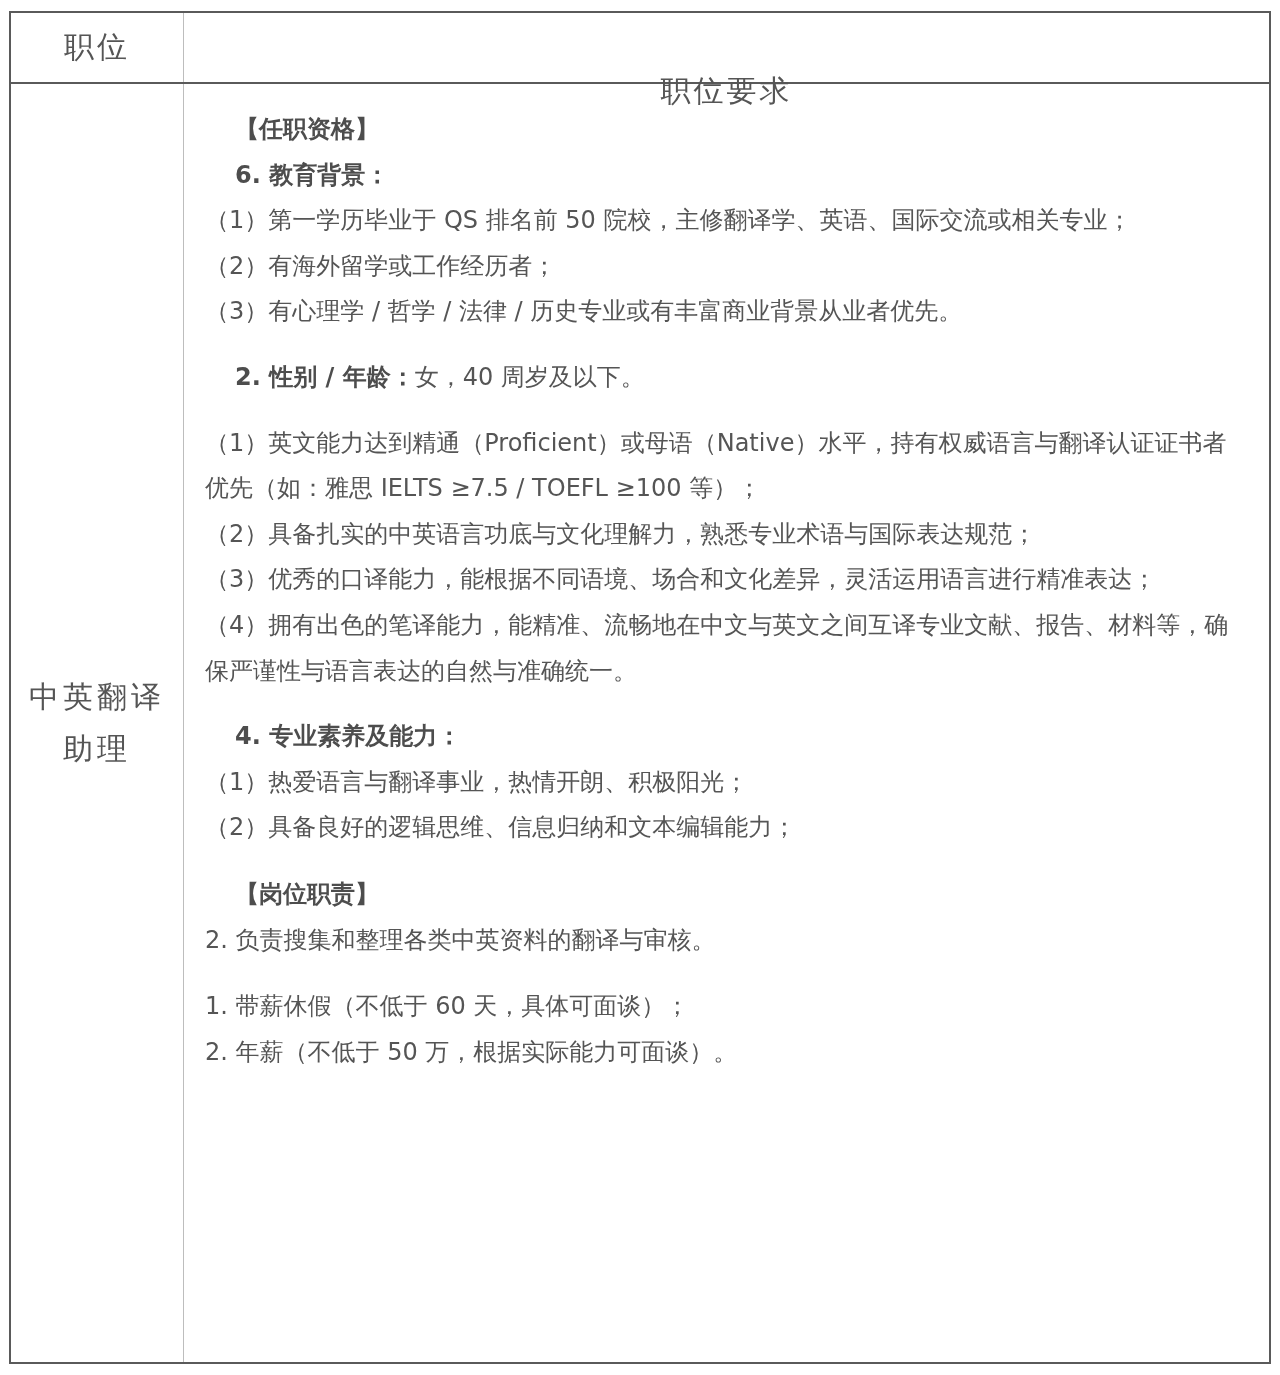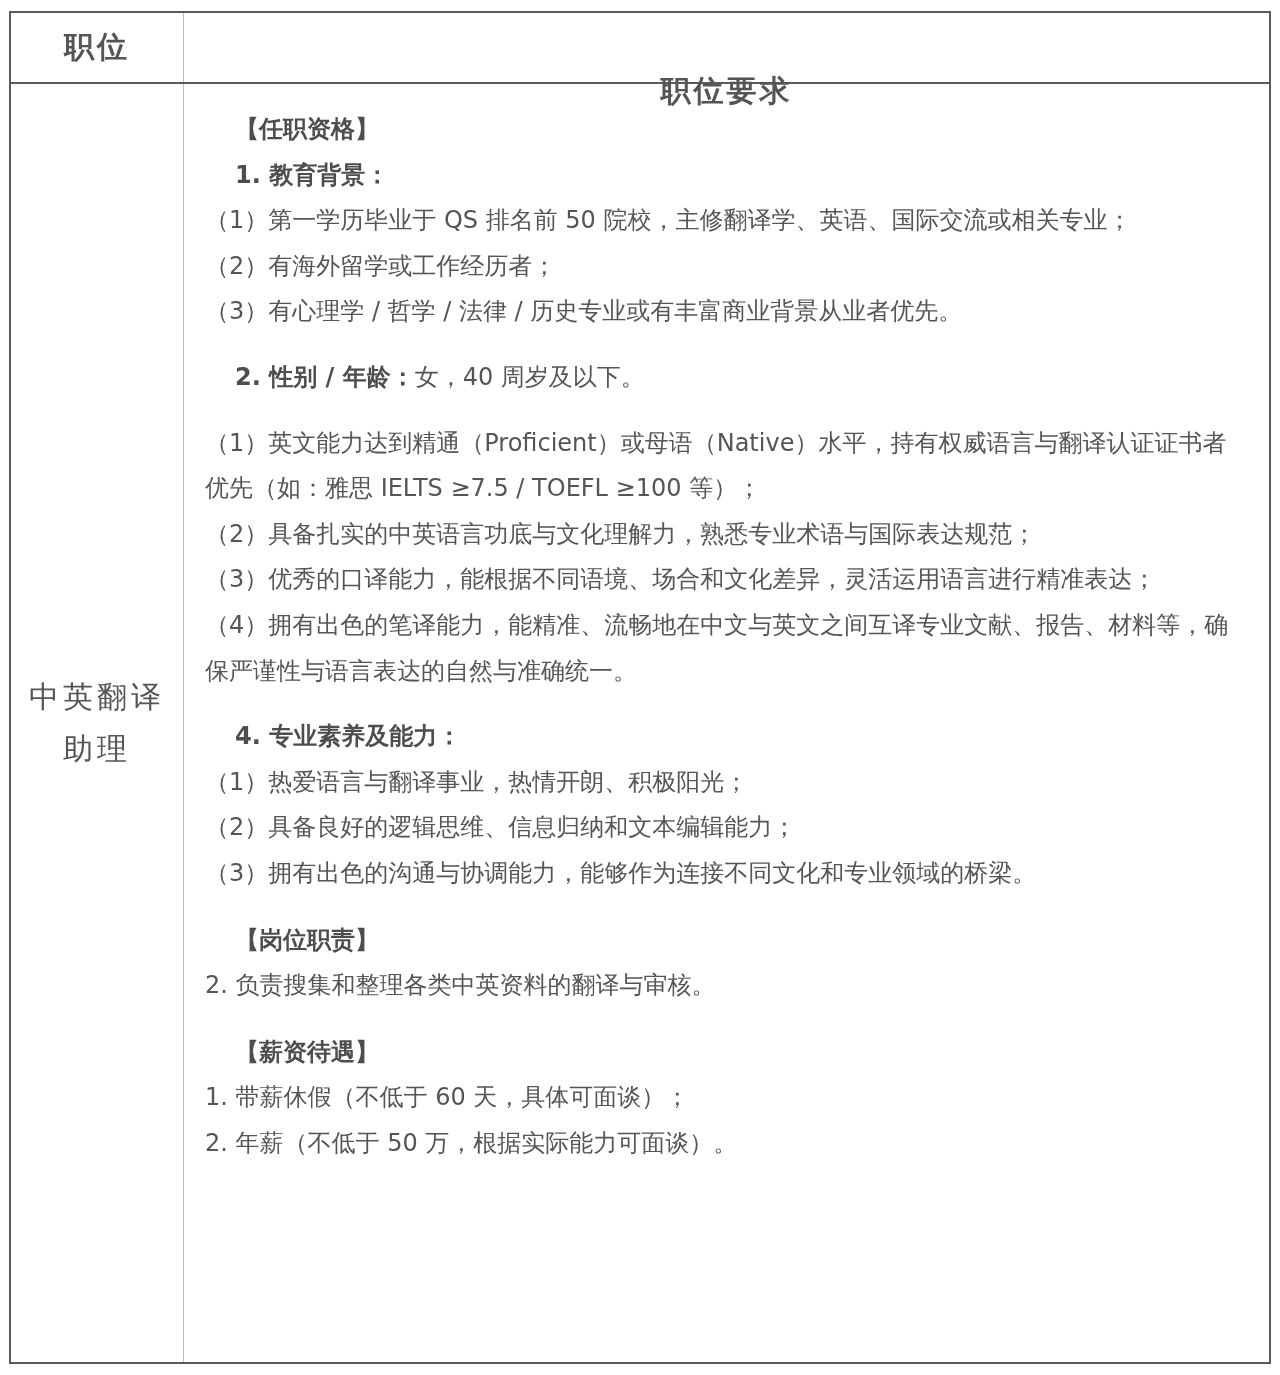--- a/index.html
+++ b/index.html
@@ -44,21 +44,20 @@
     .header-cell {
       position: absolute;
       top: 0;
       height: 69px;
       display: flex;
       align-items: center;
       justify-content: center;
       font-size: 30px;
       letter-spacing: 3px;
       color: #555555;
-      font-weight: bold;
     }
     .header-cell.pos { left: 0; width: 172px; }
     .header-cell.req { left: 173px; width: 1085px; margin-top: 44px; }
 
     .position-name {
       position: absolute;
       left: 0;
       top: 71px;
       width: 172px;
       height: 1278px;
@@ -97,46 +96,44 @@
     <div class="header-cell pos">职位</div>
     <div class="header-cell req">职位要求</div>
   </div>
 
   <div class="position-name">中英翻译助理</div>
 </div>
 
 <div class="req-body">
 
   <p class="line bold">【任职资格】</p>
-  <p class="line bold">1. 教育背景：</p>
+  <p class="line bold">6. 教育背景：</p>
   <p class="line">（1）第一学历毕业于 QS 排名前 50 院校，主修翻译学、英语、国际交流或相关专业；</p>
   <p class="line">（2）有海外留学或工作经历者；</p>
   <p class="line">（3）有心理学 / 哲学 / 法律 / 历史专业或有丰富商业背景从业者优先。</p>
 
   <div class="gap"></div>
 
   <p class="line"><span class="bold">2. 性别 / 年龄：</span><span>女，40 周岁及以下。</span></p>
 
   <div class="gap"></div>
 
   <p class="line">（1）英文能力达到精通（Proficient）或母语（Native）水平，持有权威语言与翻译认证证书者优先（如：雅思 IELTS ≥7.5 / TOEFL ≥100 等）；</p>
   <p class="line">（2）具备扎实的中英语言功底与文化理解力，熟悉专业术语与国际表达规范；</p>
   <p class="line">（3）优秀的口译能力，能根据不同语境、场合和文化差异，灵活运用语言进行精准表达；</p>
   <p class="line">（4）拥有出色的笔译能力，能精准、流畅地在中文与英文之间互译专业文献、报告、材料等，确保严谨性与语言表达的自然与准确统一。</p>
 
   <div class="gap"></div>
 
   <p class="line bold">4. 专业素养及能力：</p>
   <p class="line">（1）热爱语言与翻译事业，热情开朗、积极阳光；</p>
   <p class="line">（2）具备良好的逻辑思维、信息归纳和文本编辑能力；</p>
-  <p class="line">（3）拥有出色的沟通与协调能力，能够作为连接不同文化和专业领域的桥梁。</p>
 
   <div class="gap-lg"></div>
 
   <p class="line bold">【岗位职责】</p>
   <p class="line">2. 负责搜集和整理各类中英资料的翻译与审核。</p>
 
   <div class="gap-lg"></div>
 
-  <p class="line bold">【薪资待遇】</p>
   <p class="line">1. 带薪休假（不低于 60 天，具体可面谈）；</p>
   <p class="line">2. 年薪（不低于 50 万，根据实际能力可面谈）。</p>
 </div>
 
 </body></html>

